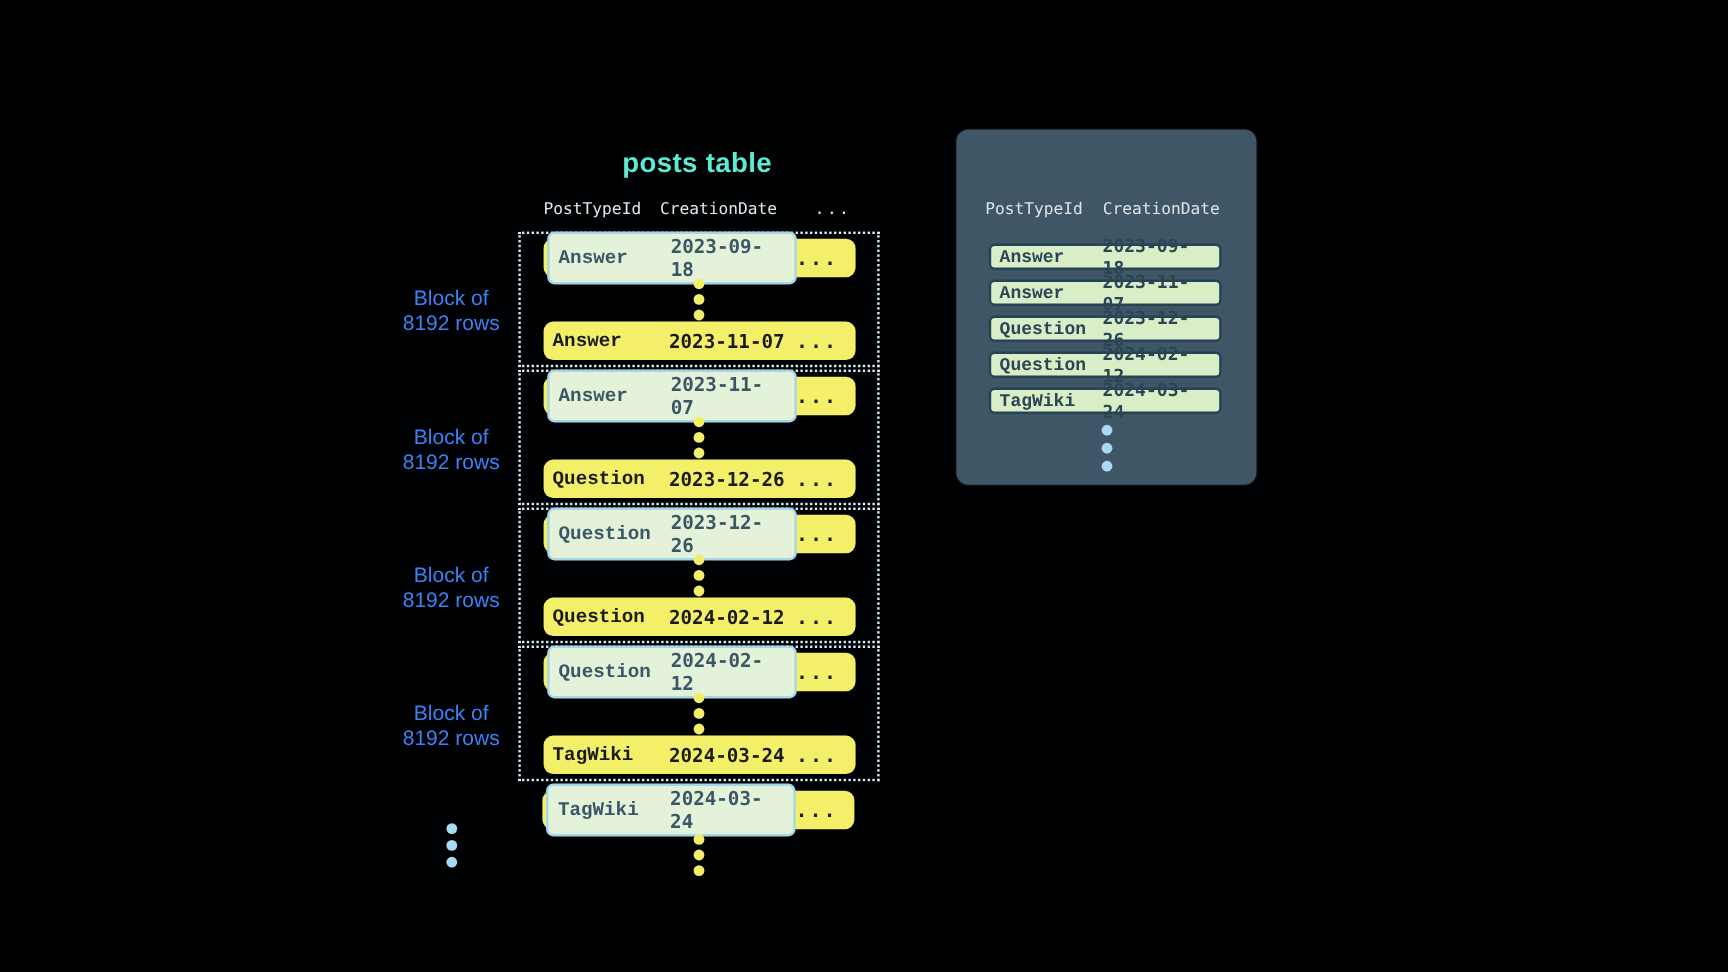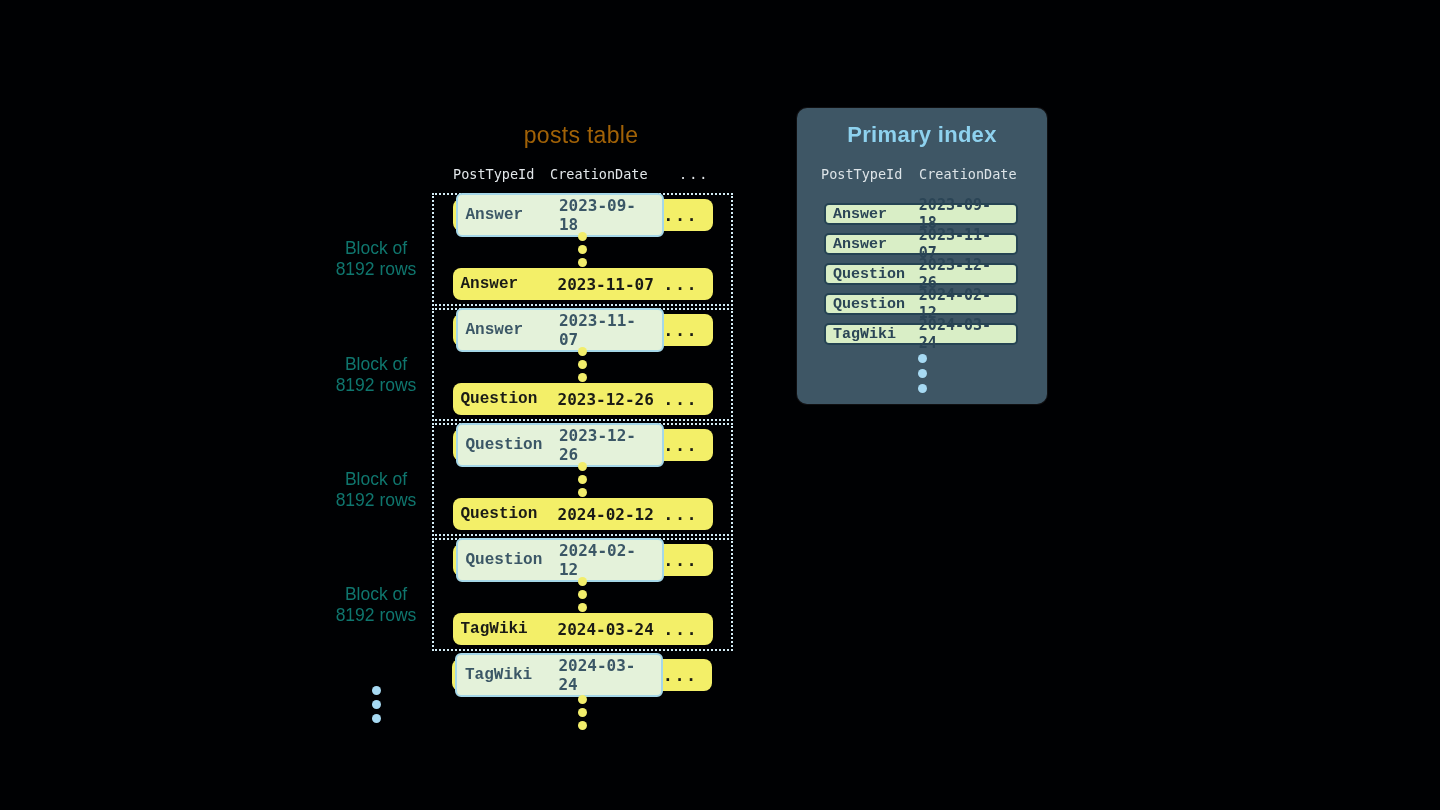--- a/index.html
+++ b/index.html
@@ -7,21 +7,21 @@
     width:1440px;height:810px;
     background:#000103;
     font-family:"Liberation Sans", sans-serif;
     overflow:hidden;
   }
   .stage{position:relative;width:1440px;height:810px;}
 
   
   .pt-title{
     position:absolute;left:430px;top:122px;width:302px;
-    text-align:center;font-size:23px;font-weight:400;color:#a16207;
+    text-align:center;font-size:23px;font-weight:700;color:#5eead4;
     letter-spacing:.3px;
   }
   .pt-header{
     position:absolute;top:166px;
     font-family:"DejaVu Sans Mono", monospace;
     font-size:13.5px;color:#e2e7ea;
   }
   .pt-h1{left:453px;} .pt-h2{left:550px;} .pt-h3{left:679px;letter-spacing:2px;}
 
   .blocks{position:absolute;left:432px;top:193px;width:301px;}
@@ -54,21 +54,21 @@
 
   .tail-row{position:absolute;left:452px;top:659px;}
   .tail-dots{position:absolute;left:432px;top:695px;width:301px;
     display:flex;justify-content:center;}
   .more-dots{position:absolute;left:276px;top:686px;width:200px;
     display:flex;justify-content:center;}
   .more-dots .vdots{gap:5px;}
 
   .blk-label{
     position:absolute;left:276px;width:200px;text-align:center;
-    font-size:17.5px;font-weight:500;color:#0f766e;line-height:21px;
+    font-size:17.5px;font-weight:500;color:#3b82f6;line-height:21px;
   }
   .blk-label-0{top:238px;} .blk-label-1{top:354px;}
   .blk-label-2{top:469px;} .blk-label-3{top:584px;}
 
   
   .panel{
     position:absolute;left:797px;top:108px;width:250px;height:296px;
     background:#3e5665;border-radius:10px;
     box-shadow:0 0 0 1px rgba(255,255,255,0.06);
   }
@@ -224,21 +224,20 @@
 
   <div class="more-dots">
     <div class="vdots">
       <span class="dot dot-blue"></span>
       <span class="dot dot-blue"></span>
       <span class="dot dot-blue"></span>
     </div>
   </div>
 
   <div class="panel">
-    <div class="ix-title">Primary index</div>
     <span class="ix-header ix-h1">PostTypeId</span>
     <span class="ix-header ix-h2">CreationDate</span>
 
     <div class="ix-rows">
       <div class="ix-row">
         <span class="cell-type">Answer</span>
         <span>2023-09-18</span>
       </div>
       <div class="ix-row">
         <span class="cell-type">Answer</span>

